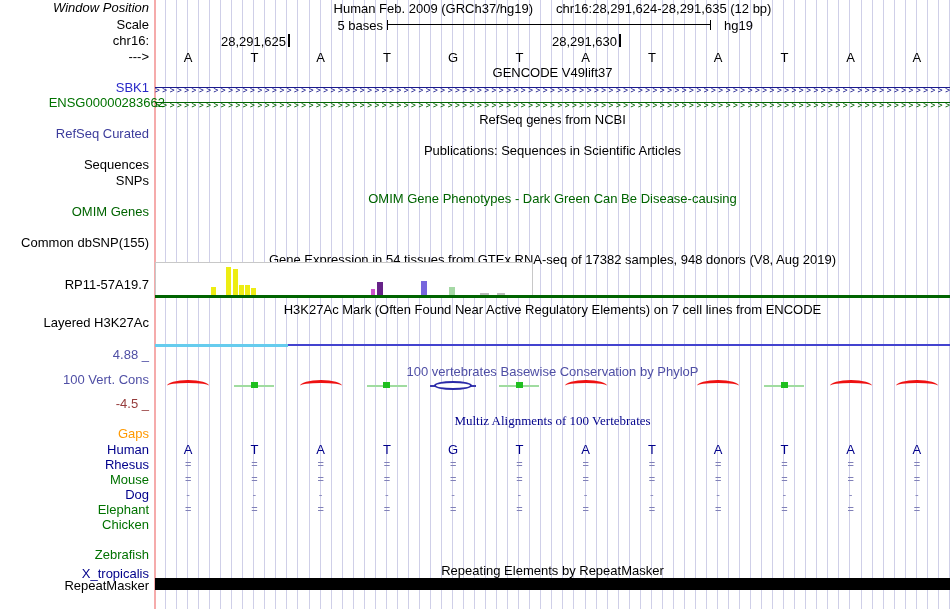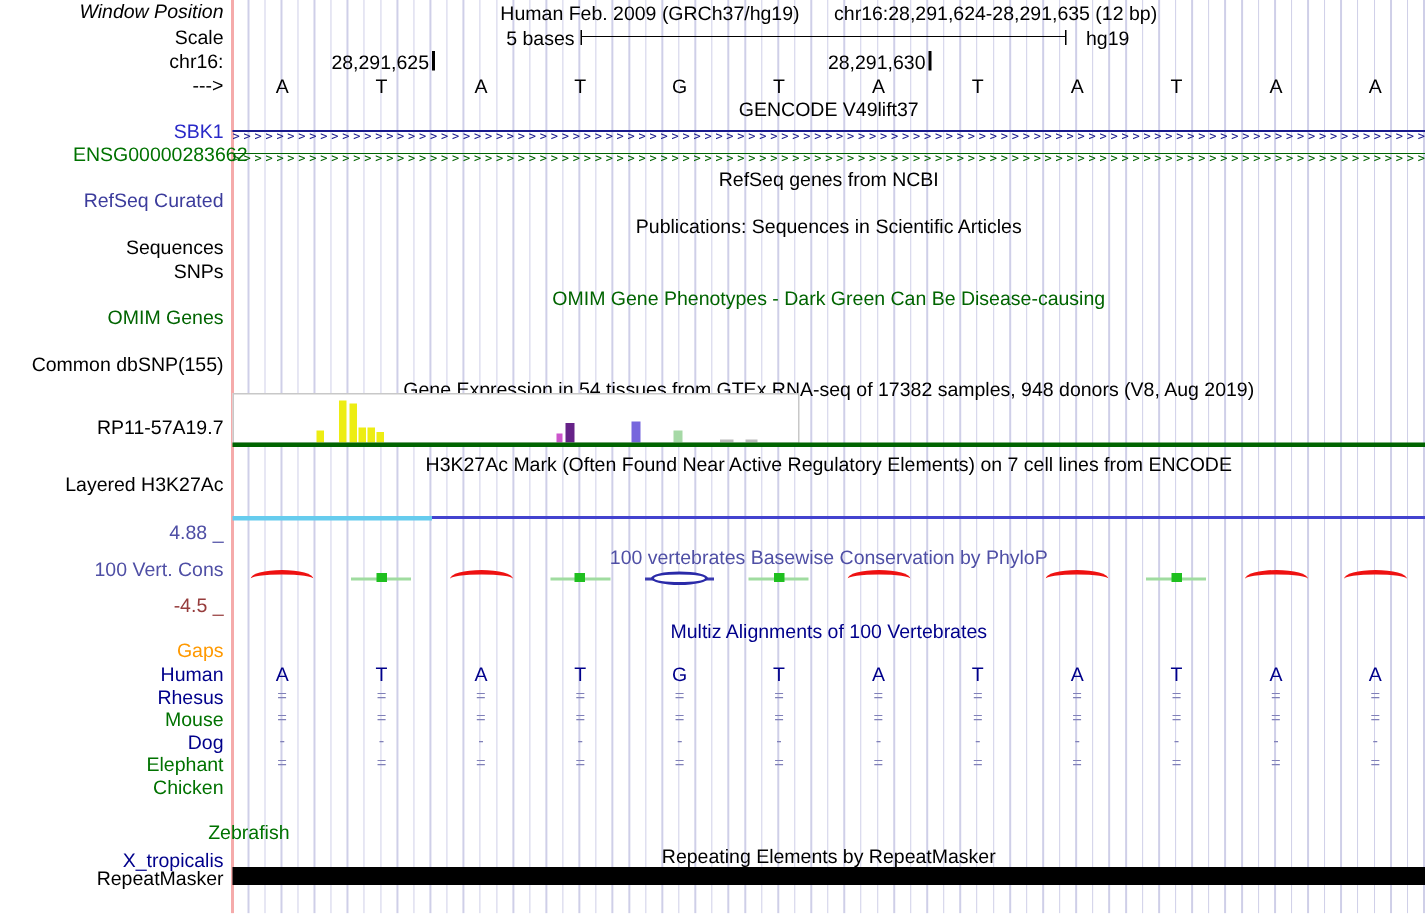--- a/index.html
+++ b/index.html
@@ -62,30 +62,30 @@
     <div class="lbl" style="top: 372px; color: rgb(79, 79, 165);">100 Vert. Cons</div>
     <div class="lbl" style="top: 396px; color: rgb(150, 60, 60);">-4.5 _</div>
     <div class="lbl" style="top: 426px; color: rgb(255, 153, 0);">Gaps</div>
     <div class="lbl" style="top: 442px; color: rgb(0, 0, 139);">Human</div>
     <div class="lbl" style="top: 457px; color: rgb(0, 0, 139);">Rhesus</div>
     <div class="lbl" style="top: 472px; color: rgb(0, 114, 0);">Mouse</div>
     <div class="lbl" style="top: 487px; color: rgb(0, 0, 139);">Dog</div>
     <div class="lbl" style="top: 502px; color: rgb(0, 114, 0);">Elephant</div>
     <div class="lbl" style="top: 517px; color: rgb(0, 114, 0);">Chicken</div>
     <div class="lbl" style="top: 532px; color: rgb(0, 0, 139); margin-top: 34px;">X_tropicalis</div>
-    <div class="lbl" style="top: 547px; color: rgb(0, 114, 0); padding-left: 44px;">Zebrafish</div>
+    <div class="lbl" style="top: 547px; color: rgb(0, 114, 0);">Zebrafish</div>
     <div class="lbl" style="top: 578px; color: rgb(0, 0, 0);">RepeatMasker</div>
     <div class="ctr" style="top: 65px; color: rgb(0, 0, 0);">GENCODE V49lift37</div>
     <div class="ctr" style="top: 112px; color: rgb(0, 0, 0);">RefSeq genes from NCBI</div>
     <div class="ctr" style="top: 143px; color: rgb(0, 0, 0);">Publications: Sequences in Scientific Articles</div>
     <div class="ctr" style="top: 191px; color: rgb(0, 100, 0);">OMIM Gene Phenotypes - Dark Green Can Be Disease-causing</div>
     <div class="ctr" style="top: 252px; color: rgb(0, 0, 0);">Gene Expression in 54 tissues from GTEx RNA-seq of 17382 samples, 948 donors (V8, Aug 2019)</div>
     <div class="ctr" style="top: 302px; color: rgb(0, 0, 0);">H3K27Ac Mark (Often Found Near Active Regulatory Elements) on 7 cell lines from ENCODE</div>
     <div class="ctr" style="top: 364px; color: rgb(79, 79, 165);">100 vertebrates Basewise Conservation by PhyloP</div>
-    <div class="ctr" style="top: 413px; color: rgb(0, 0, 139);">Multiz Alignments of 100 Vertebrates</div>
+    <div class="ctr" style="top: 413px; color: rgb(0, 0, 139); font-family: Liberation Serif, serif;">Multiz Alignments of 100 Vertebrates</div>
     <div class="ctr" style="top: 563px; color: rgb(0, 0, 0);">Repeating Elements by RepeatMasker</div>
     <div style="left: 196px; top: 34px; width: 90px; text-align: right;">28,291,625</div>
     <div style="left: 288px; top: 34px; width: 2px; height: 13px; background: rgb(0, 0, 0);"></div>
     <div style="left: 527px; top: 34px; width: 90px; text-align: right;">28,291,630</div>
     <div style="left: 619px; top: 34px; width: 2px; height: 13px; background: rgb(0, 0, 0);"></div>
     <div style="left: 188.125px; top: 50px; transform: translateX(-50%);">A</div>
     <div style="left: 254.375px; top: 50px; transform: translateX(-50%);">T</div>
     <div style="left: 320.625px; top: 50px; transform: translateX(-50%);">A</div>
     <div style="left: 386.875px; top: 50px; transform: translateX(-50%);">T</div>
     <div style="left: 453.125px; top: 50px; transform: translateX(-50%);">G</div>

